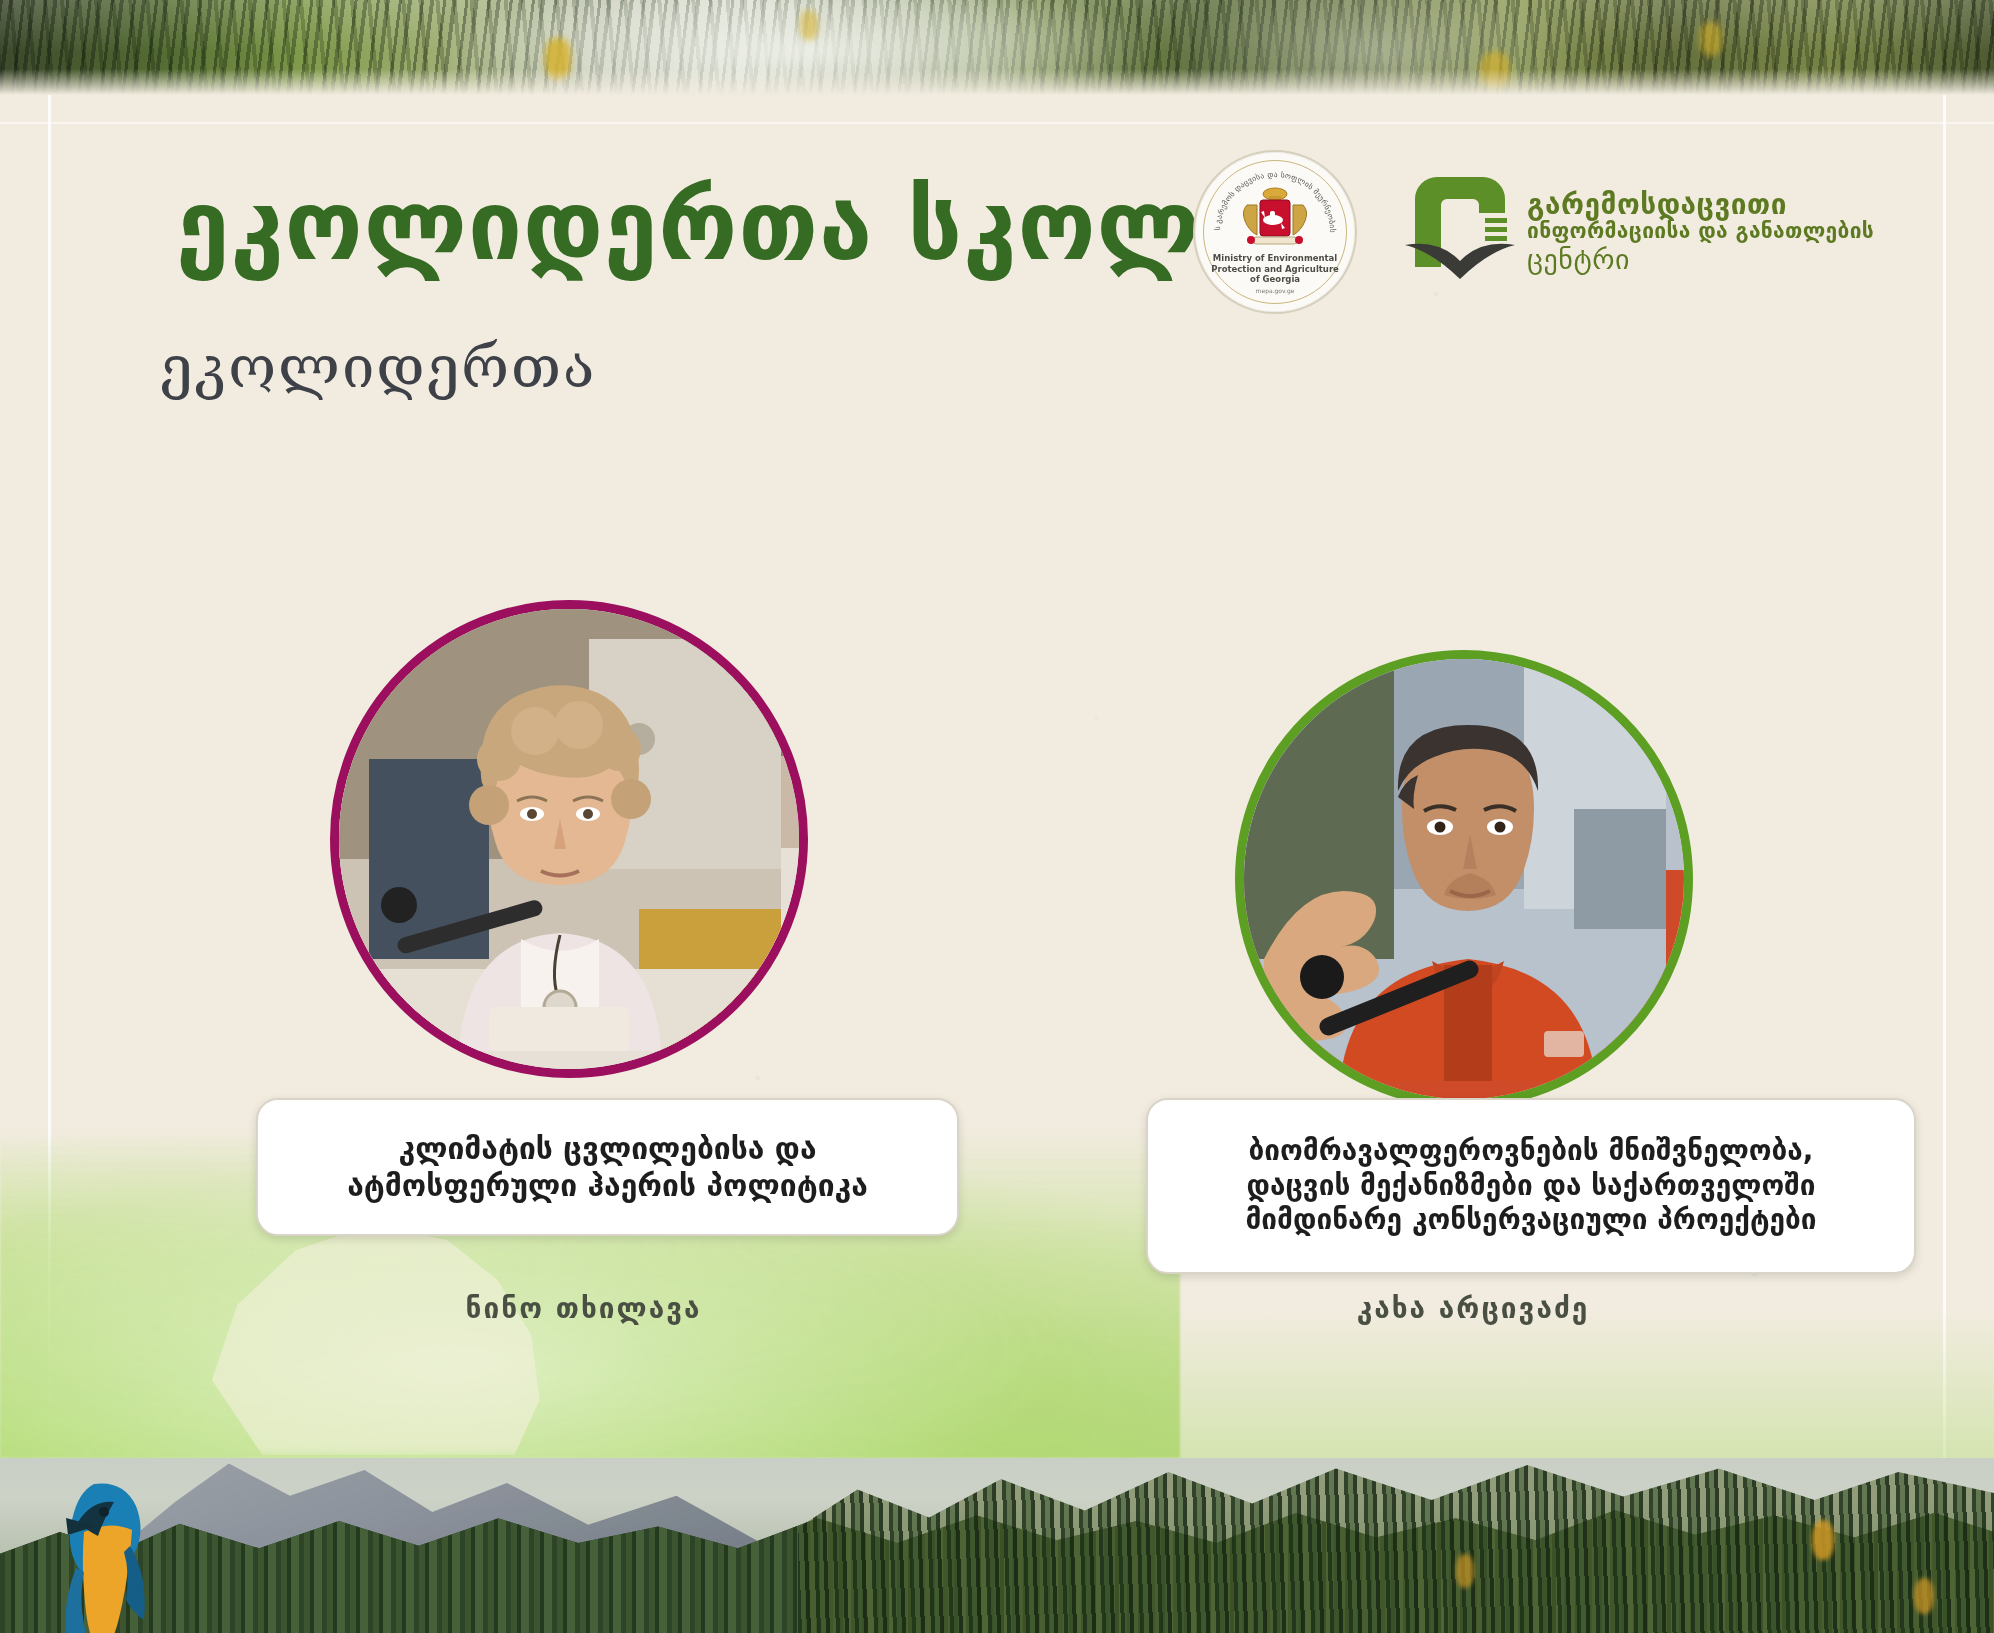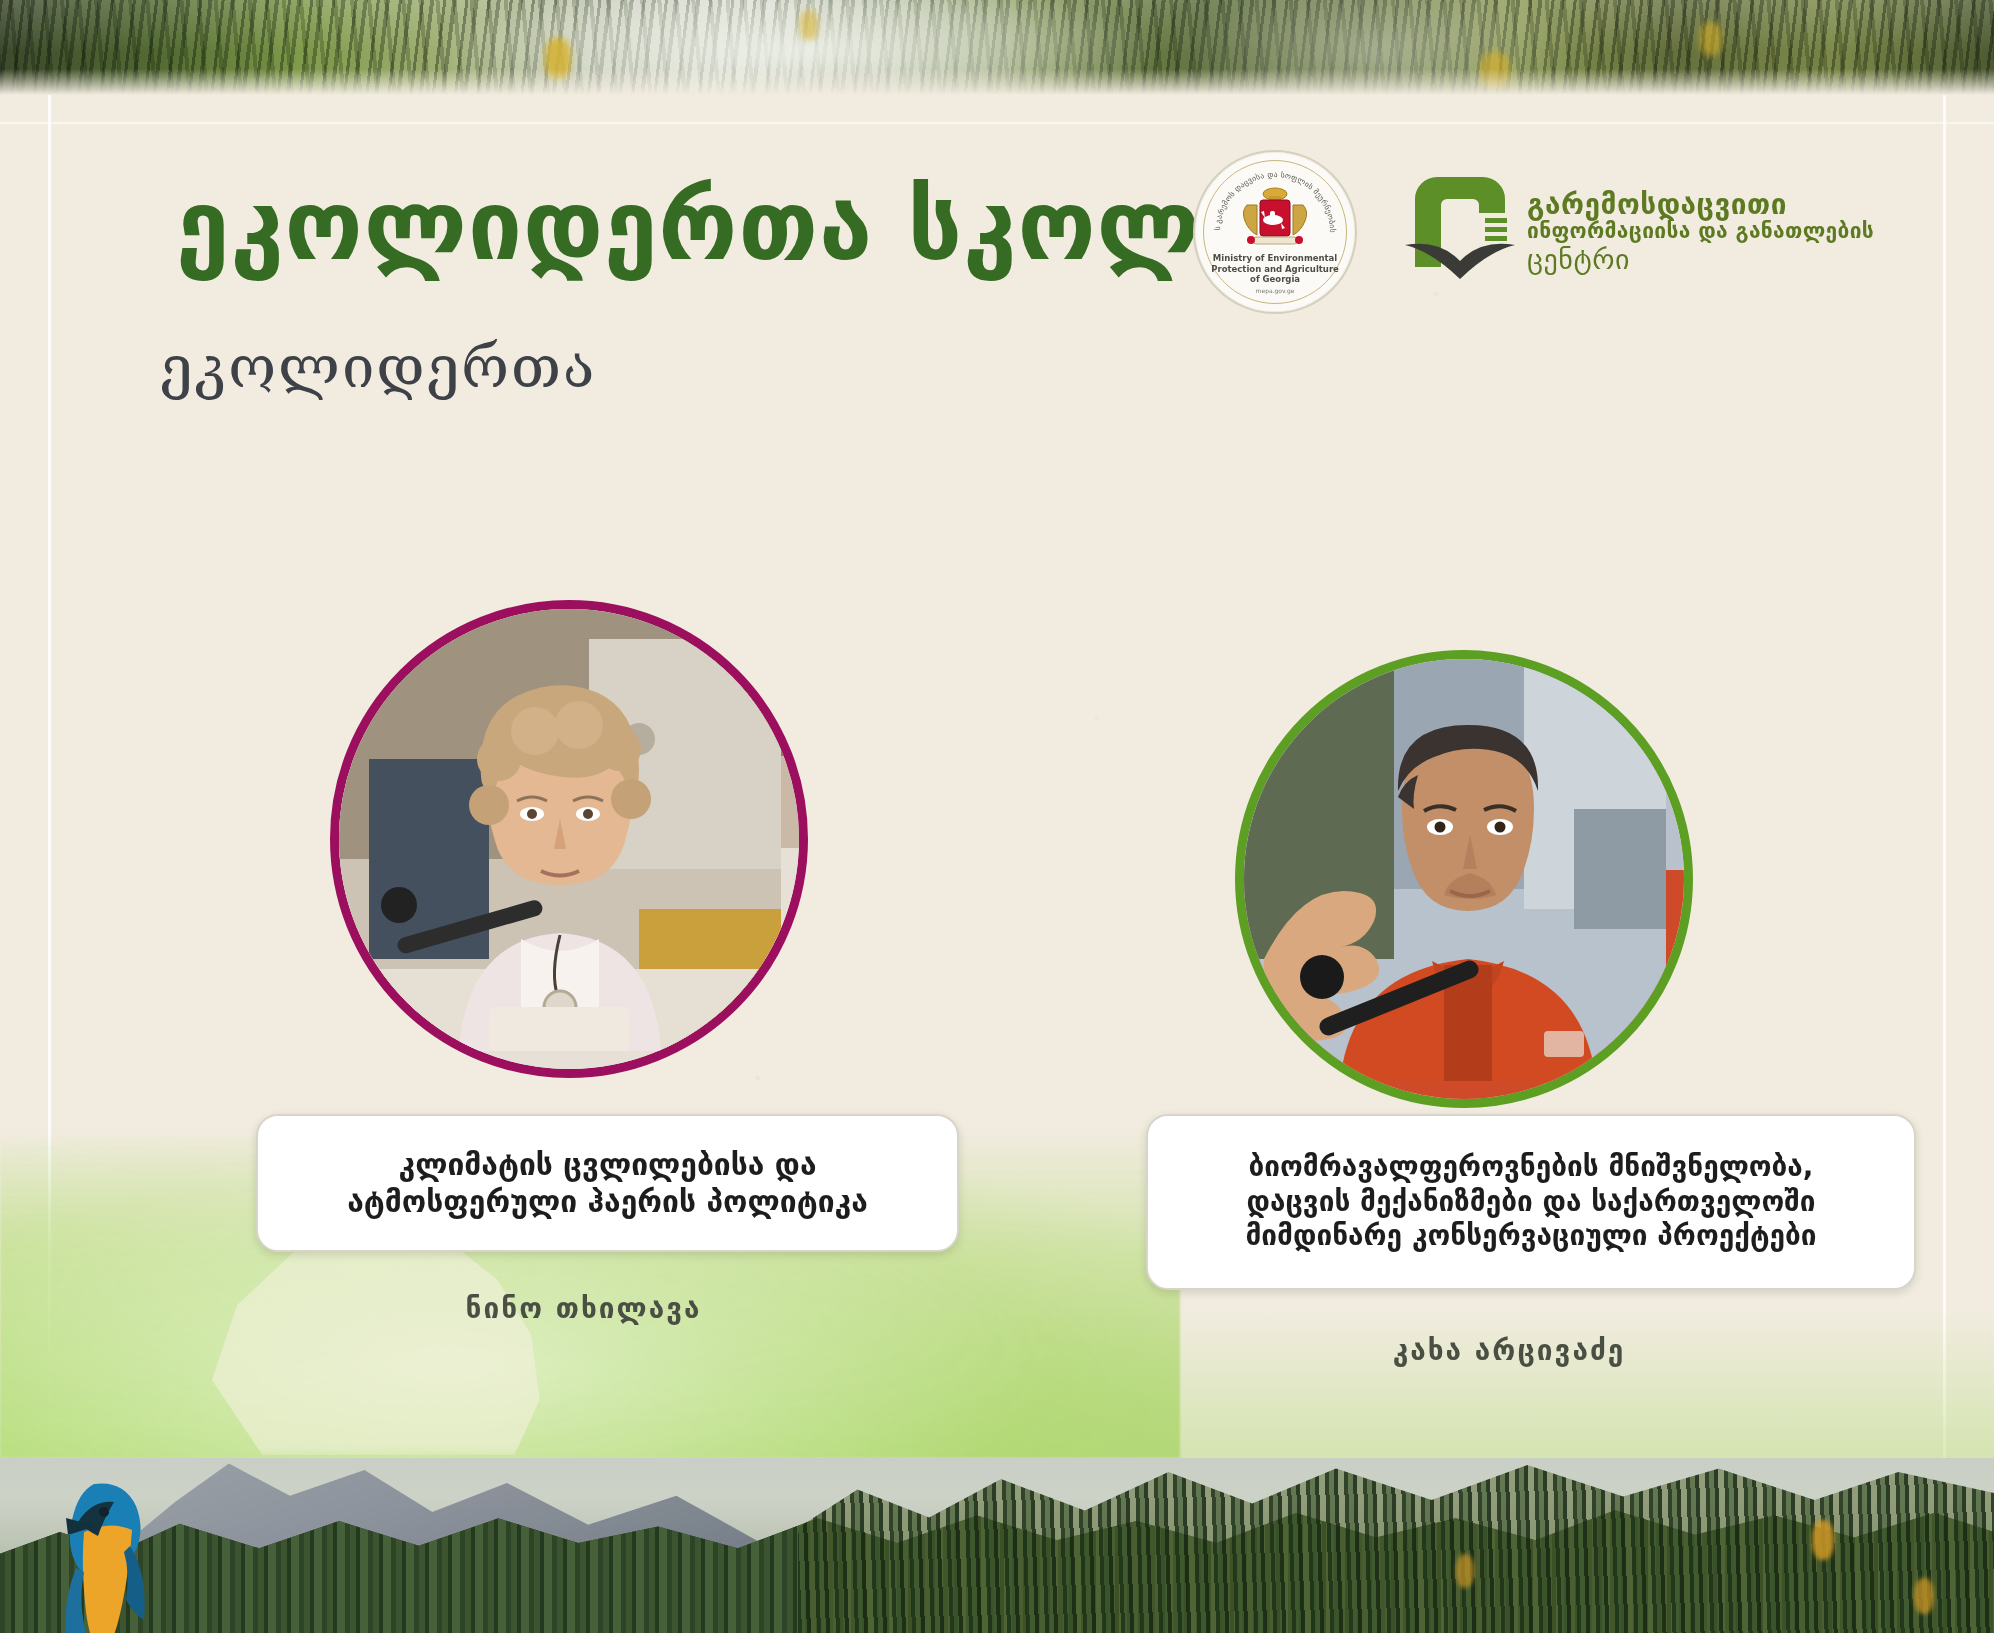--- a/index.html
+++ b/index.html
@@ -124,27 +124,27 @@
     background:
       radial-gradient(circle at 50% 28%, #d9b07e 0 96px, transparent 97px),
       linear-gradient(180deg,#8e7a5f 0 32%, #c9b9a6 32% 52%, #e7e0d6 52% 100%);}
   .photoB{position:absolute;inset:0;
     background:
       radial-gradient(circle at 56% 26%, #c89a74 0 86px, transparent 87px),
       linear-gradient(180deg,#9aa7b4 0 30%, #b9c2cc 30% 48%, #cf4a28 48% 100%);}
 
   .caption{position:absolute;background:#fff;border:2px solid #d8d4c8;border-radius:22px;
     box-shadow:0 3px 10px rgba(0,0,0,.13);
-    text-align:center;font-weight:bold;color:#1d1d1d;line-height:1.24;margin-top:16px;}
+    text-align:center;font-weight:bold;color:#1d1d1d;line-height:1.24;}
   .cap-left{left:256px;top:1098px;width:655px;padding:30px 22px;font-size:30px;}
   .cap-right{left:1146px;top:1098px;width:726px;padding:34px 20px;font-size:28px;}
 
   .spname{position:absolute;text-align:center;font-size:28px;letter-spacing:2px;color:#4a4f44;font-weight:600;}
   .name-left{left:256px;top:1292px;width:655px;}
-  .name-right{left:1146px;top:1292px;width:726px;margin-top:42px;}
+  .name-right{left:1110px;top:1292px;width:726px;}
 </style>
 </head>
 <body>
 
 <div class="poster">
 
   <div class="topstrip">
     <div class="base"></div>
     <div class="trees"></div>
     <div class="mist"></div>

